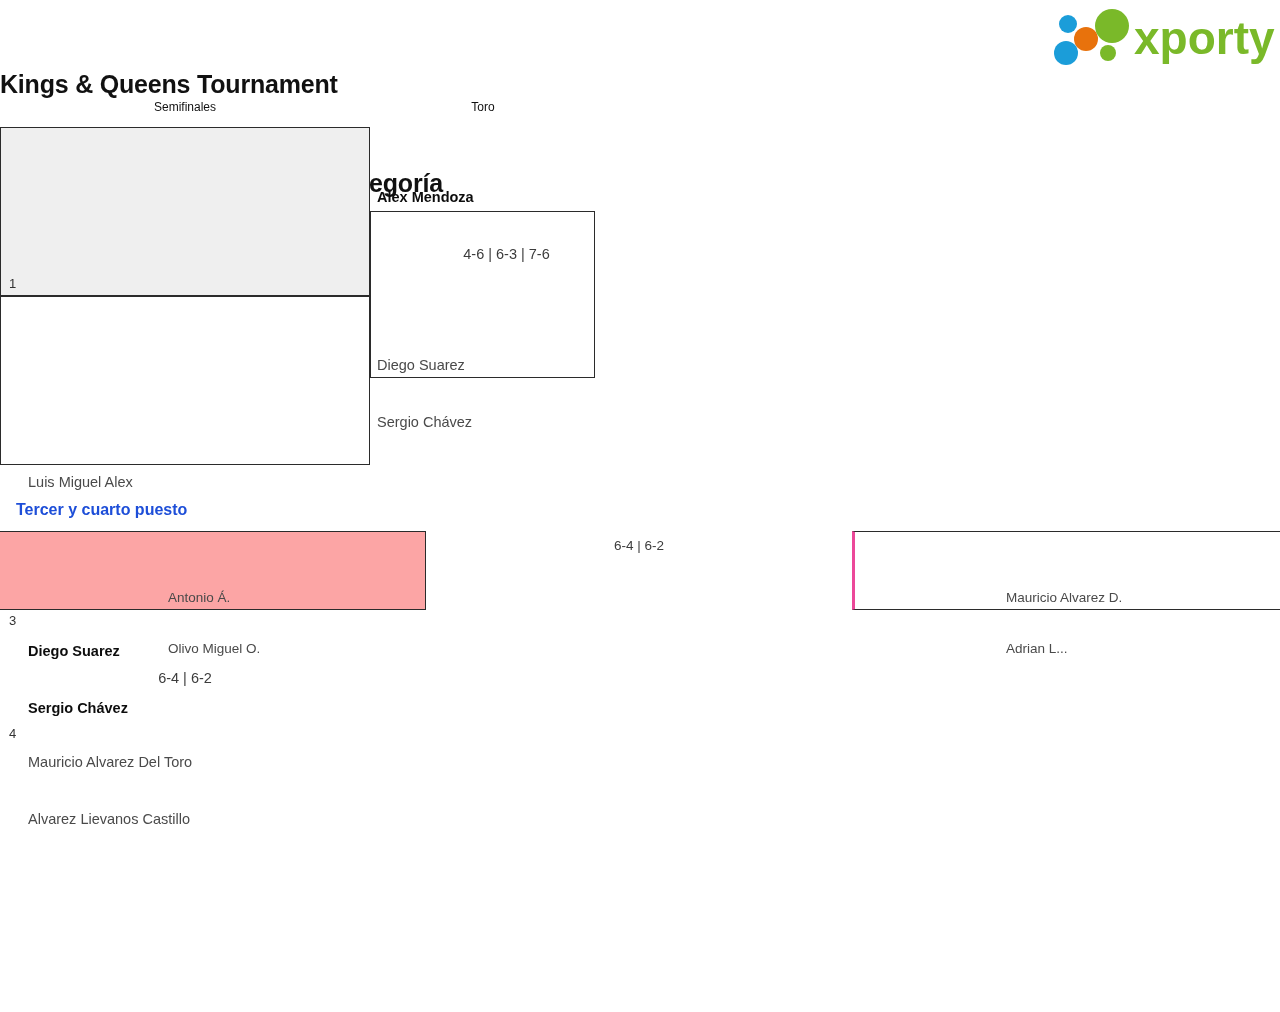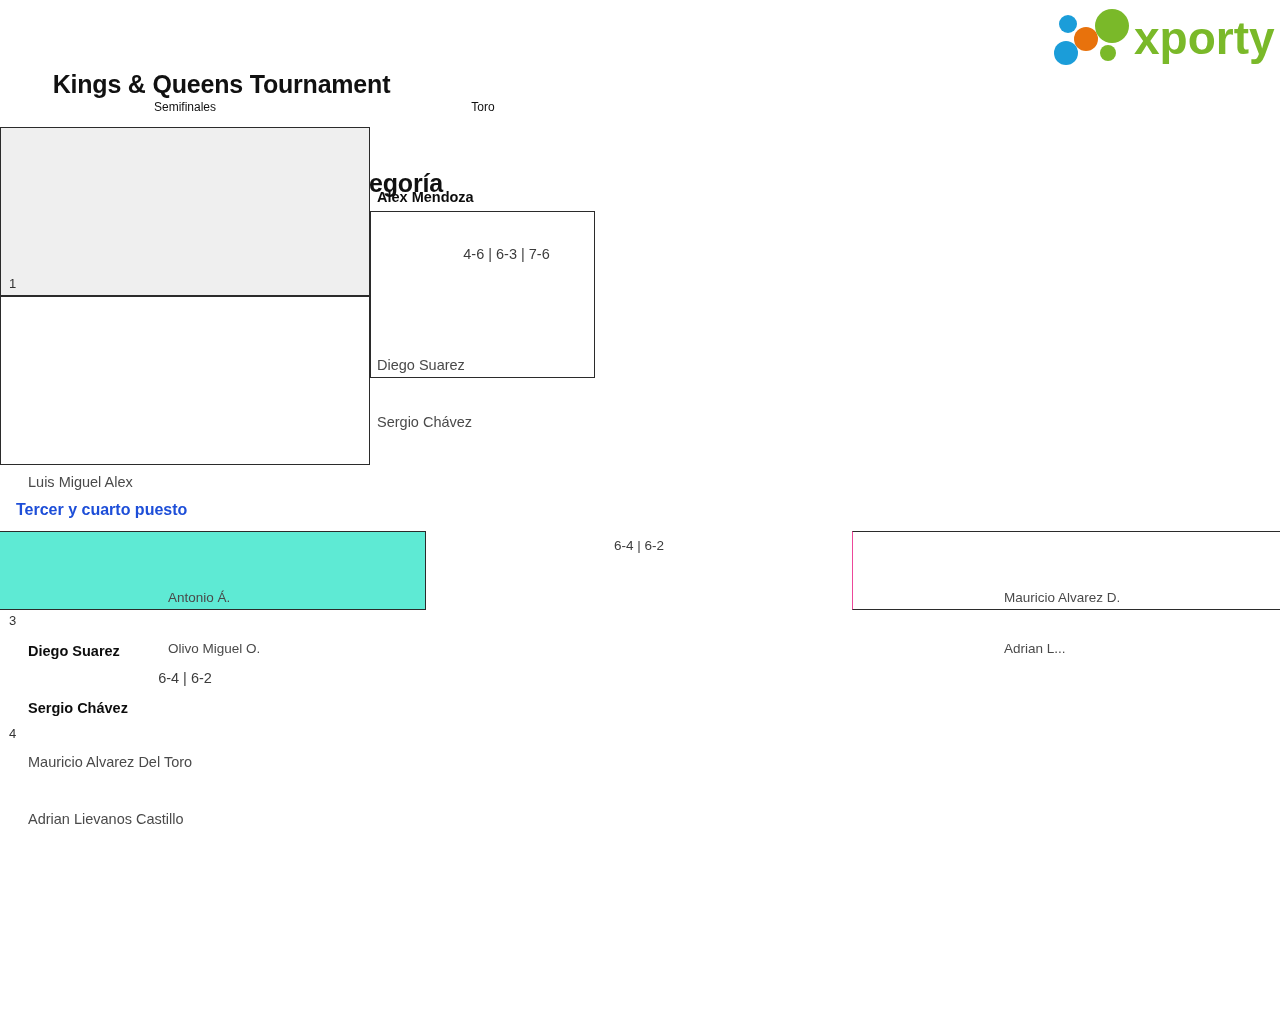--- a/index.html
+++ b/index.html
@@ -13,21 +13,21 @@
   }
   .page { position: relative; width: 1280px; height: 1012px; }
 
   
   .title-block {
     position: absolute; left: 0; top: 2px;
     font-size: 25px; font-weight: bold; line-height: 33px;
     letter-spacing: -0.2px; color: #111111;
     white-space: pre;
   }
-  .title-line { display: block; text-align: center; }
+  .title-line { display: block; }
 
   .logo { position: absolute; left: 1046px; top: 6px; width: 230px; height: 62px; }
 
   
   .round-header {
     position: absolute; font-size: 12px; color: #111111;
     text-align: center; line-height: 20px;
   }
   .rh-semi  { left: 85px;  top: 97px; width: 200px; }
   .rh-final { left: 383px; top: 97px; width: 200px; }
@@ -80,26 +80,26 @@
   
   .third-title {
     position: absolute; left: 16px; top: 499px;
     font-size: 16px; font-weight: bold; color: #1d4ed8; line-height: 21px;
   }
   .tp-left {
     position: absolute; left: 0; top: 531px; width: 426px; height: 79px;
     border-top: 1px solid #2b2b2b;
     border-right: 1px solid #2b2b2b;
     border-bottom: 1px solid #2b2b2b;
-    background: #5eead4;
+    background: #fca5a5;
   }
   .tp-right {
     position: absolute; left: 852px; top: 531px; width: 428px; height: 79px;
     border-top: 1px solid #2b2b2b;
-    border-left: 1px solid #ec4899;
+    border-left: 3px solid #ec4899;
     border-bottom: 1px solid #2b2b2b;
     background: #ffffff;
   }
   .tp-player {
     position: absolute; top: 23px; font-size: 13.5px; line-height: 17px;
     color: #4a4a4a; white-space: pre;
   }
   .tp-left  .tp-player { left: 168px; }
   .tp-right .tp-player { left: 151px; }
   .tp-score {
@@ -154,21 +154,21 @@
     <div class="player-pair winner" style="top:307px">
       <span class="pp-name">Diego Suarez</span>
       <span class="pp-name">Sergio Chávez</span>
     </div>
 
     <div class="sf-score" style="top:372px">6-4 | 6-2</div>
 
     <div class="seed" style="top:429px">4</div>
     <div class="player-pair" style="top:418px">
       <span class="pp-name">Mauricio Alvarez Del Toro</span>
-      <span class="pp-name">Adrian Lievanos Castillo</span>
+      <span class="pp-name">Alvarez Lievanos Castillo</span>
     </div>
   </div>
 
   <div class="final-player winner fp-top">
     <span class="pp-name">Alex Mendoza</span>
     <span class="pp-name">Brandon Pérez</span>
   </div>
 
   <div class="final-box">
     <div class="final-score">4-6 | 6-3 | 7-6</div>

